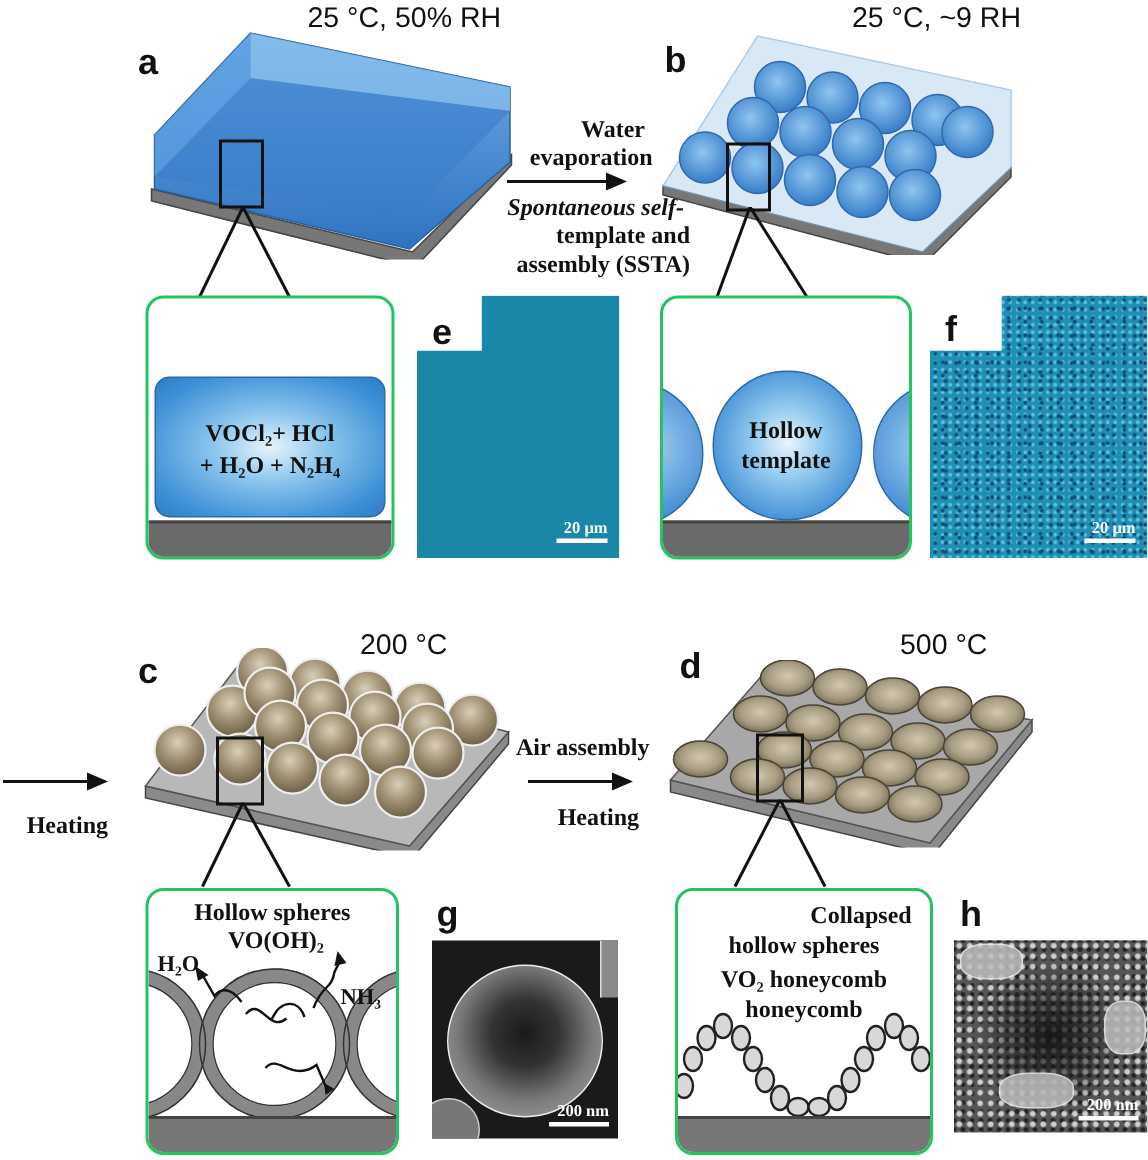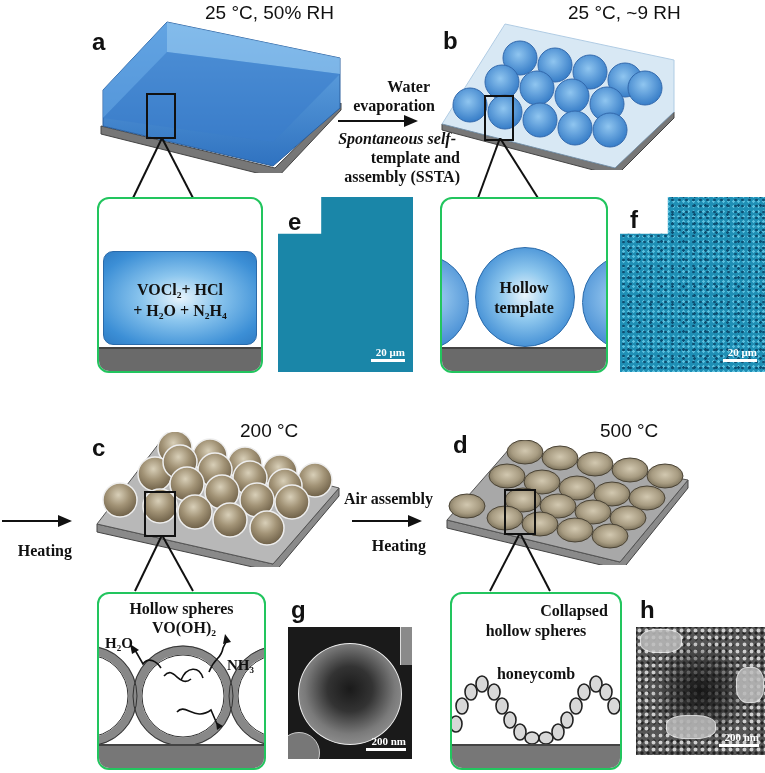--- a/index.html
+++ b/index.html
@@ -263,20 +263,21 @@
   </svg>
 </div>
 <svg class="abs" style="left:450px;top:533px;" width="170" height="60">
   <line x1="70" y1="0" x2="40" y2="58" stroke="#111" stroke-width="2"></line>
   <line x1="70" y1="0" x2="100" y2="58" stroke="#111" stroke-width="2"></line>
 </svg>
 
 <div class="inset" style="left:450px;top:592px;width:168px;height:174px;">
   <div class="abs serif-bold" style="left:0;width:168px;top:8px;text-align:center;font-size:16px;margin-left:38px;">Collapsed</div>
   <div class="abs serif-bold" style="left:0;width:168px;top:28px;text-align:center;font-size:16px;">hollow spheres</div>
+  <div class="abs serif-bold" style="left:0;width:168px;top:51px;text-align:center;font-size:16px;">VO₂ honeycomb</div>
   <div class="abs serif-bold" style="left:0;width:168px;top:71px;text-align:center;font-size:16px;">honeycomb</div>
   <svg class="abs" style="left:0;top:0;" width="168" height="174">
     <g fill="#d8d8d8" stroke="#222" stroke-width="1.6">
       <ellipse cx="4" cy="130" rx="6" ry="8"></ellipse>
         <ellipse cx="10" cy="112" rx="6" ry="8"></ellipse>
         <ellipse cx="19" cy="98" rx="6" ry="8"></ellipse>
         <ellipse cx="30" cy="90" rx="6" ry="8"></ellipse>
       <ellipse cx="42" cy="98" rx="6" ry="8"></ellipse>
         <ellipse cx="50" cy="112" rx="6" ry="8"></ellipse>
         <ellipse cx="58" cy="126" rx="6" ry="8"></ellipse>

